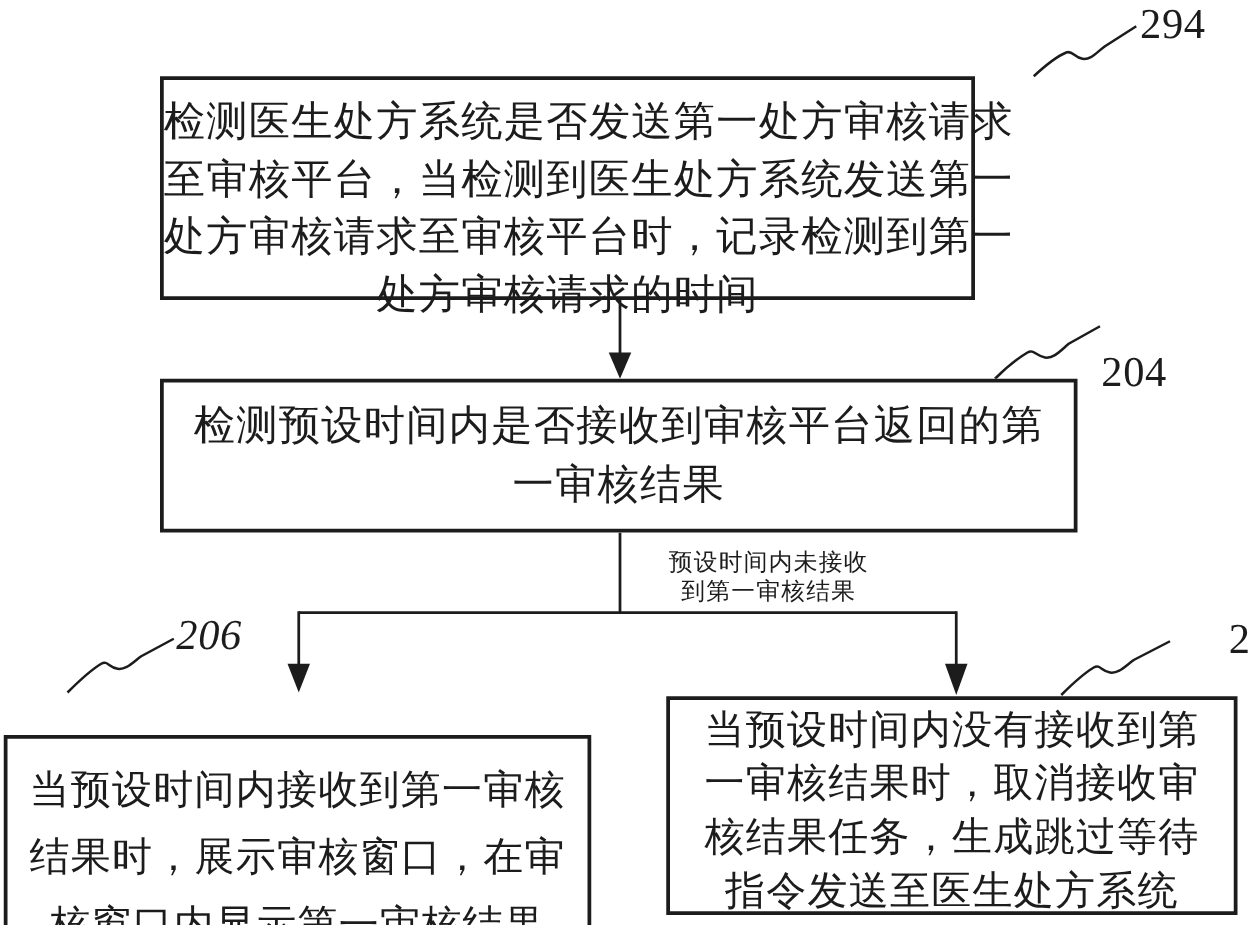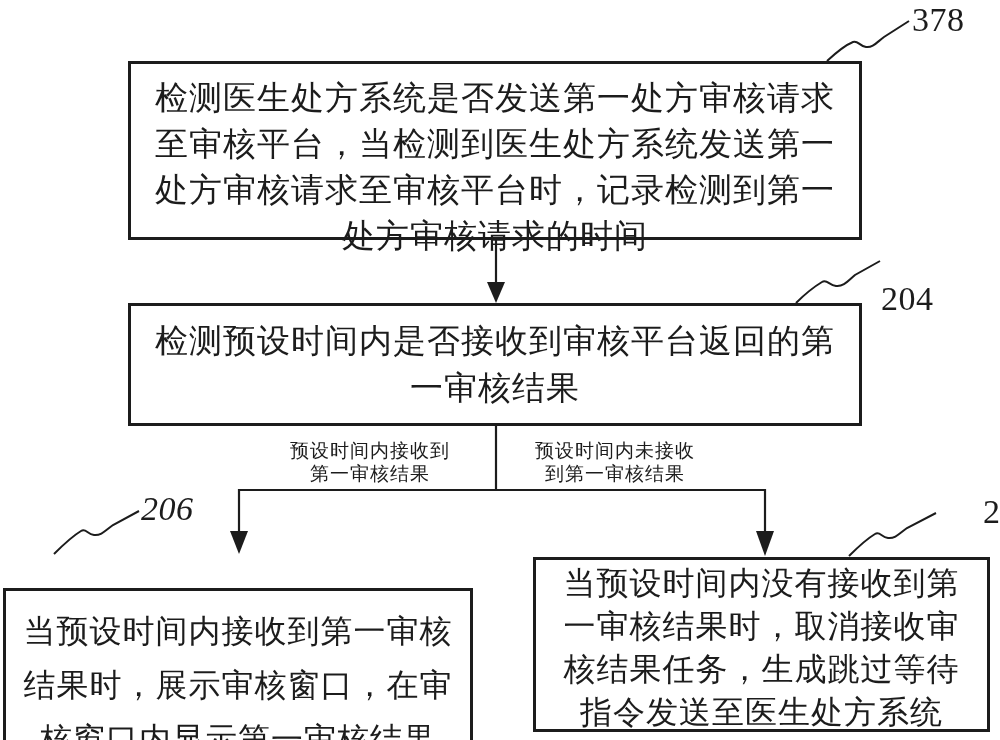--- a/index.html
+++ b/index.html
@@ -28,21 +28,21 @@
     border: 3px solid #1c1c1c;
     background: #ffffff;
     box-sizing: border-box;
     text-align: center;
     letter-spacing: 1px;
   }
   .node .tline {
     white-space: nowrap;
   }
   .node-202 {
-    left: 128px; top: 61px; width: 734px; height: 179px;
+    left: 128px; top: 61px; width: 652px; height: 179px;
     font-size: 33px; line-height: 46px; padding-top: 11px;
   }
   .node-204 {
     left: 128px; top: 303px; width: 734px; height: 123px;
     font-size: 33px; line-height: 47px; padding-top: 12px;
   }
   .node-206 {
     left: 3px; top: 588px; width: 470px; height: 209px;
     font-size: 32px; line-height: 54px; padding-top: 13px;
   }
@@ -116,27 +116,23 @@
     <div class="tline">核窗口内显示第一审核结果</div>
   </div>
 
   <div class="node node-208">
     <div class="tline">当预设时间内没有接收到第</div>
     <div class="tline">一审核结果时，取消接收审</div>
     <div class="tline">核结果任务，生成跳过等待</div>
     <div class="tline">指令发送至医生处方系统</div>
   </div>
 
-  <div class="branch-label branch-label-left">
-    <div class="tline">预设时间内接收到</div>
-    <div class="tline">第一审核结果</div>
-  </div>
   <div class="branch-label branch-label-right">
     <div class="tline">预设时间内未接收</div>
     <div class="tline">到第一审核结果</div>
   </div>
 
-  <div class="ref-num ref-202">378</div>
+  <div class="ref-num ref-202">294</div>
   <div class="ref-num ref-204">204</div>
   <div class="ref-num ref-206">206</div>
   <div class="ref-num ref-208">208</div>
 
 </div>
 
 </body></html>

